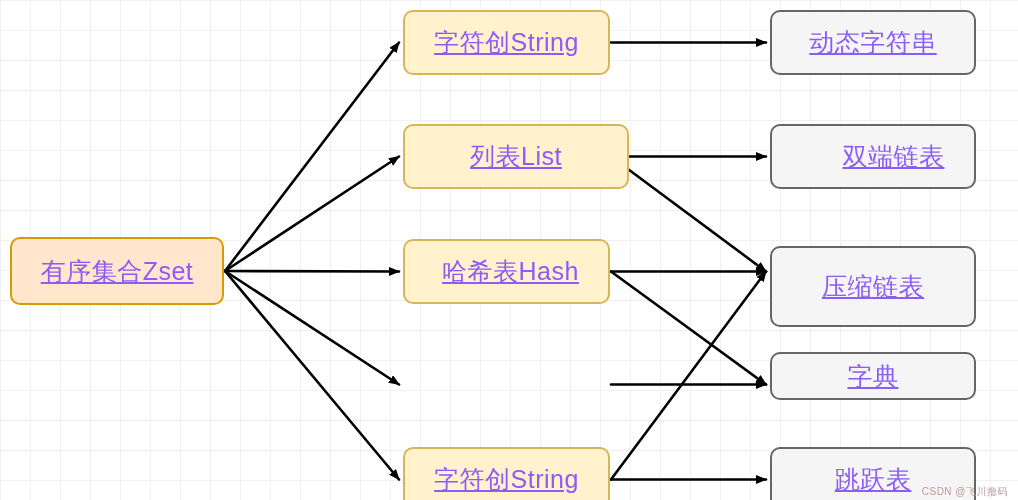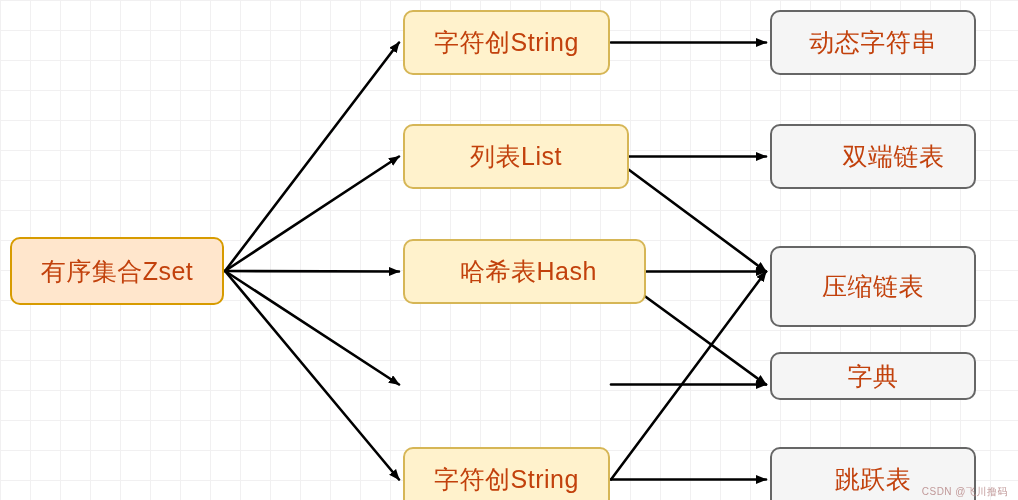--- a/index.html
+++ b/index.html
@@ -31,24 +31,25 @@
   }
   .node {
     position: absolute;
     display: flex;
     align-items: center;
     justify-content: center;
     border-radius: 10px;
     border-style: solid;
     border-width: 2.5px;
     font-size: 25px;
-    color: #c2410c;
+    color: #8b5cf6;
     text-align: left;
     cursor: default;
     letter-spacing: 0.5px;
+    text-decoration: underline;
   }
   .node span { white-space: nowrap; }
   .watermark {
     position: absolute;
     right: 10px;
     bottom: 1px;
     font-size: 10px;
     color: #bb8f8f;
     opacity: 0.9;
     pointer-events: none;
@@ -85,21 +86,21 @@
   <div class="node" style="left: 10px; top: 237px; width: 214px; height: 68px; background: rgb(255, 230, 204); border-color: rgb(215, 155, 0);">
     <span>有序集合Zset</span>
   </div>
 
   <div class="node" style="left: 403px; top: 10px; width: 207px; height: 65px; background: rgb(255, 242, 204); border-color: rgb(214, 182, 86);">
     <span>字符创String</span>
   </div>
   <div class="node" style="left: 403px; top: 124px; width: 226px; height: 65px; background: rgb(255, 242, 204); border-color: rgb(214, 182, 86);">
     <span>列表List</span>
   </div>
-  <div class="node" style="left: 403px; top: 239px; width: 243px; height: 65px; background: rgb(255, 242, 204); border-color: rgb(214, 182, 86); padding-left: 8px;">
+  <div class="node" style="left: 403px; top: 239px; width: 207px; height: 65px; background: rgb(255, 242, 204); border-color: rgb(214, 182, 86); padding-left: 8px;">
     <span>哈希表Hash</span>
   </div>
   <div class="node" style="left: 403px; top: 447px; width: 207px; height: 65px; background: rgb(255, 242, 204); border-color: rgb(214, 182, 86);">
     <span>字符创String</span>
   </div>
 
   <div class="node" style="left: 770px; top: 10px; width: 206px; height: 65px; background: rgb(245, 245, 245); border-color: rgb(102, 102, 102); border-width: 2px;">
     <span>动态字符串</span>
   </div>
   <div class="node" style="left: 770px; top: 124px; width: 206px; height: 65px; background: rgb(245, 245, 245); border-color: rgb(102, 102, 102); border-width: 2px; padding-left: 41px;">

